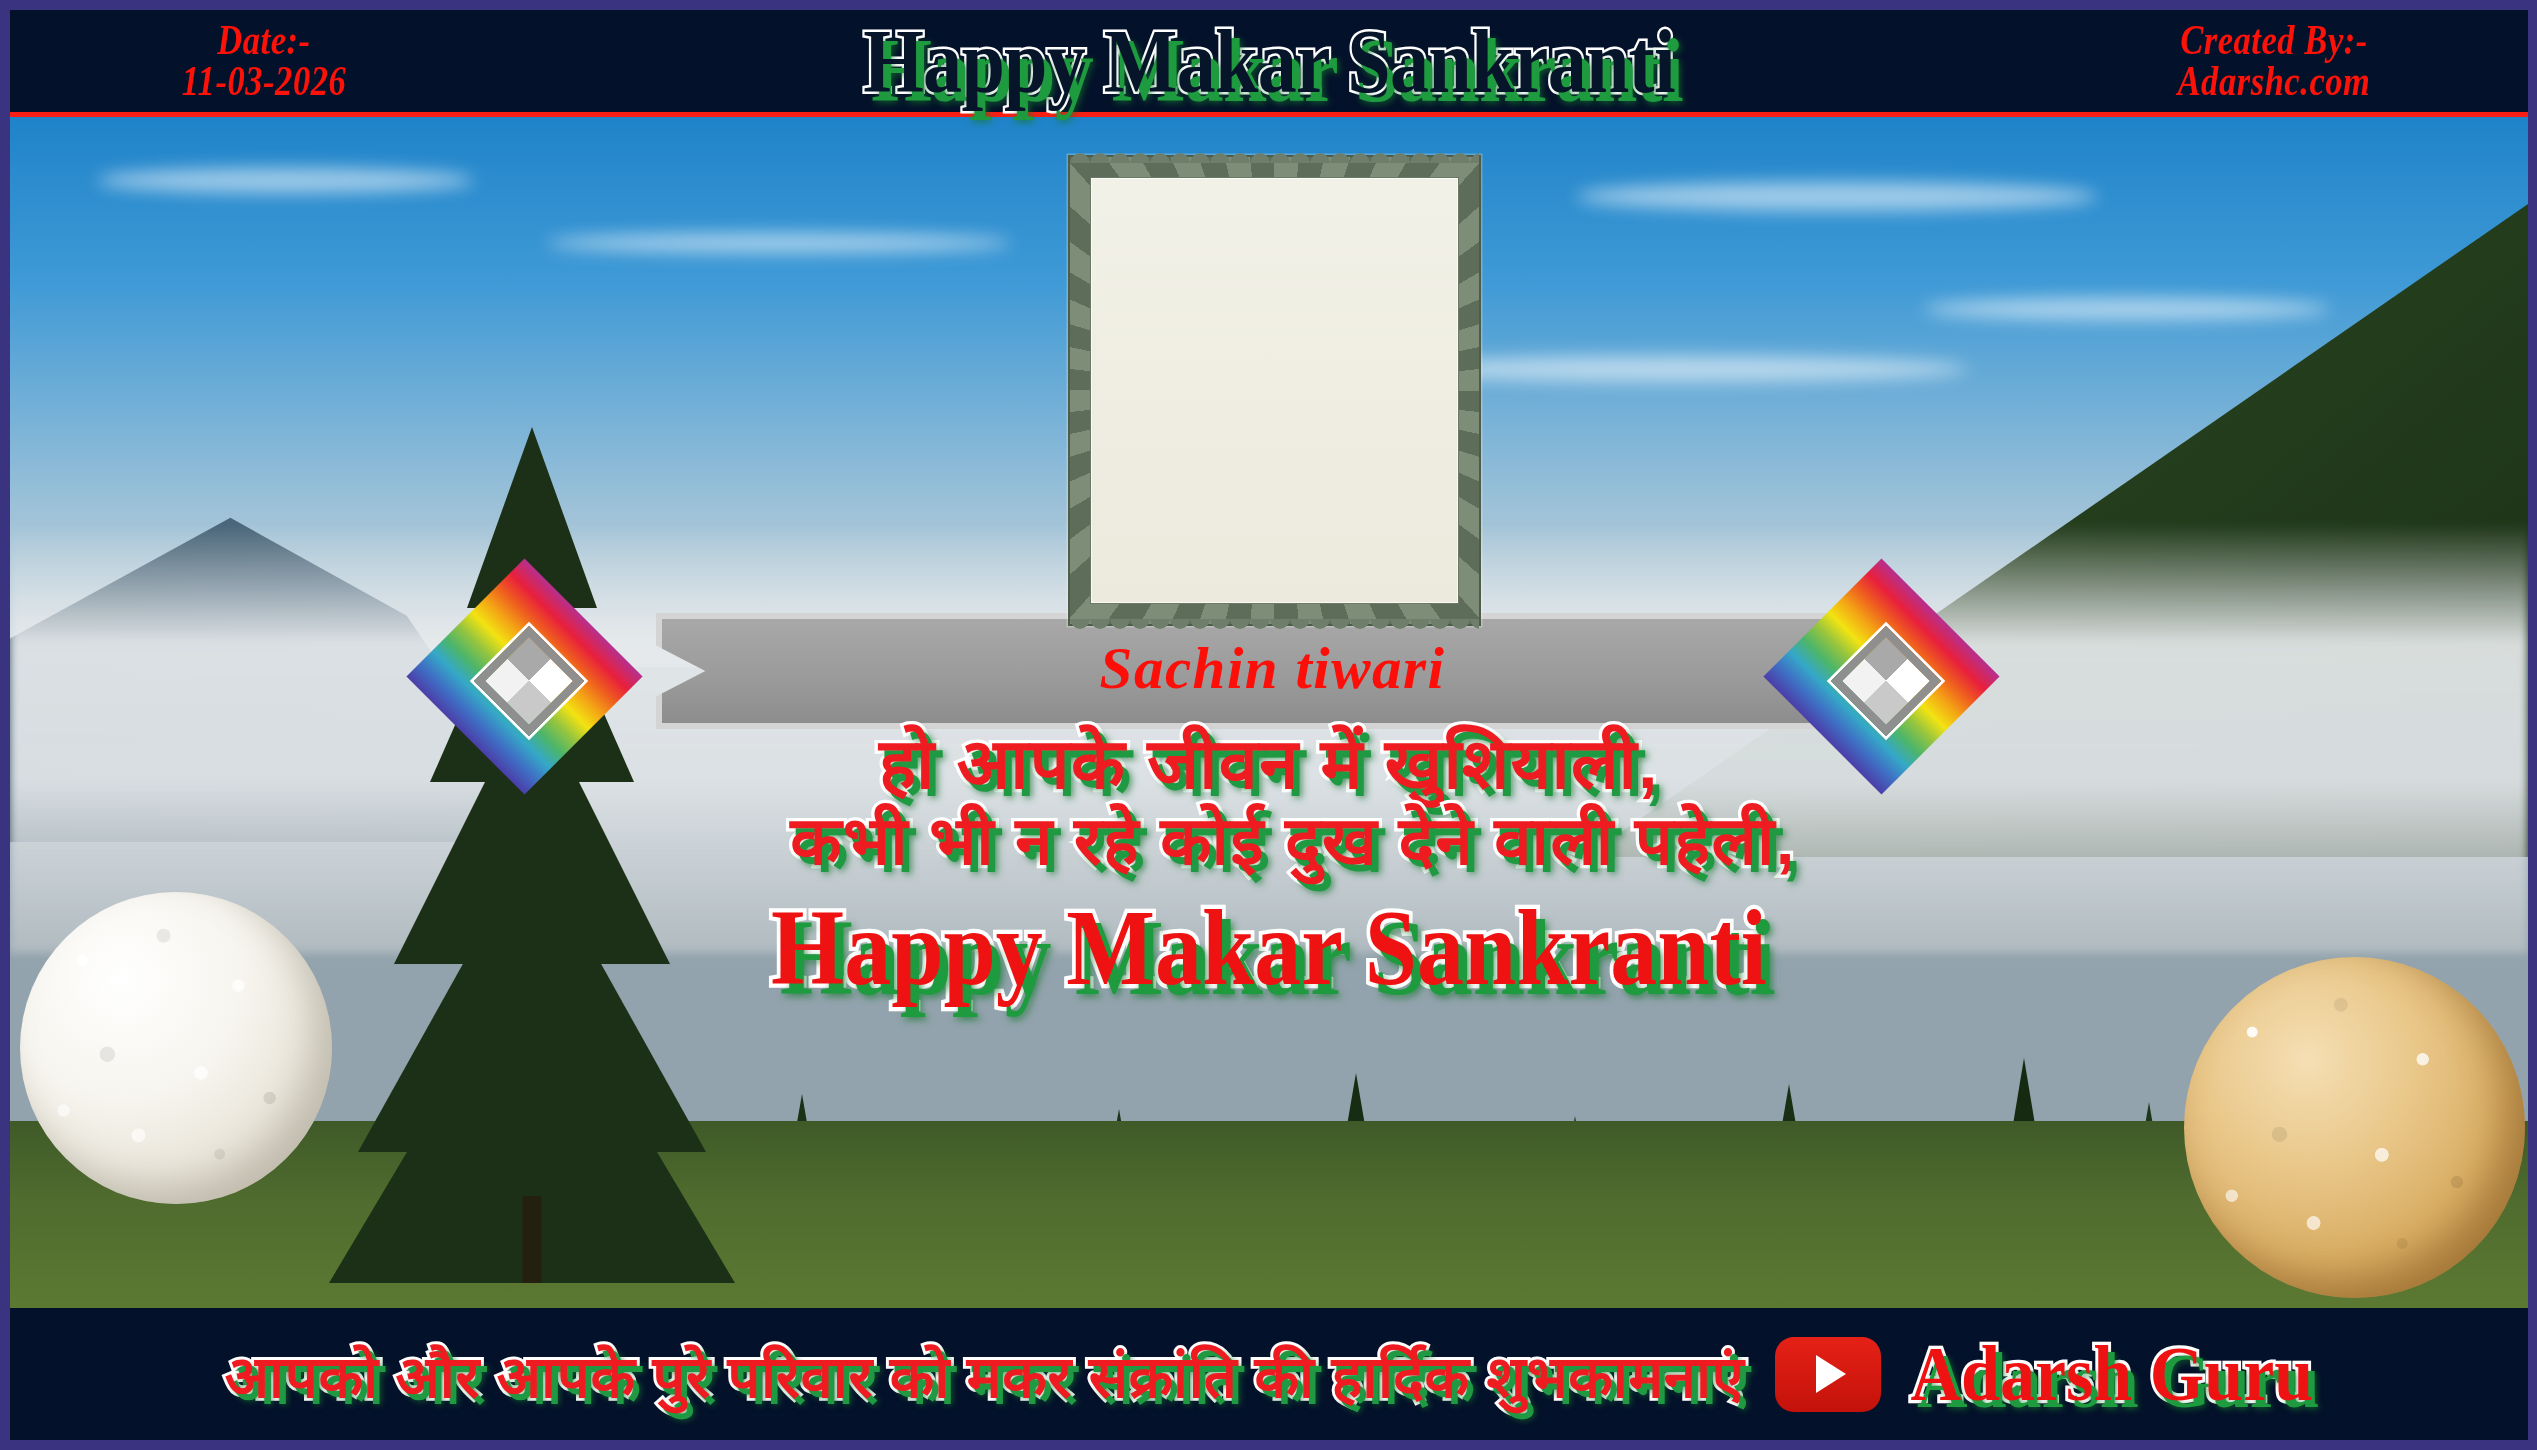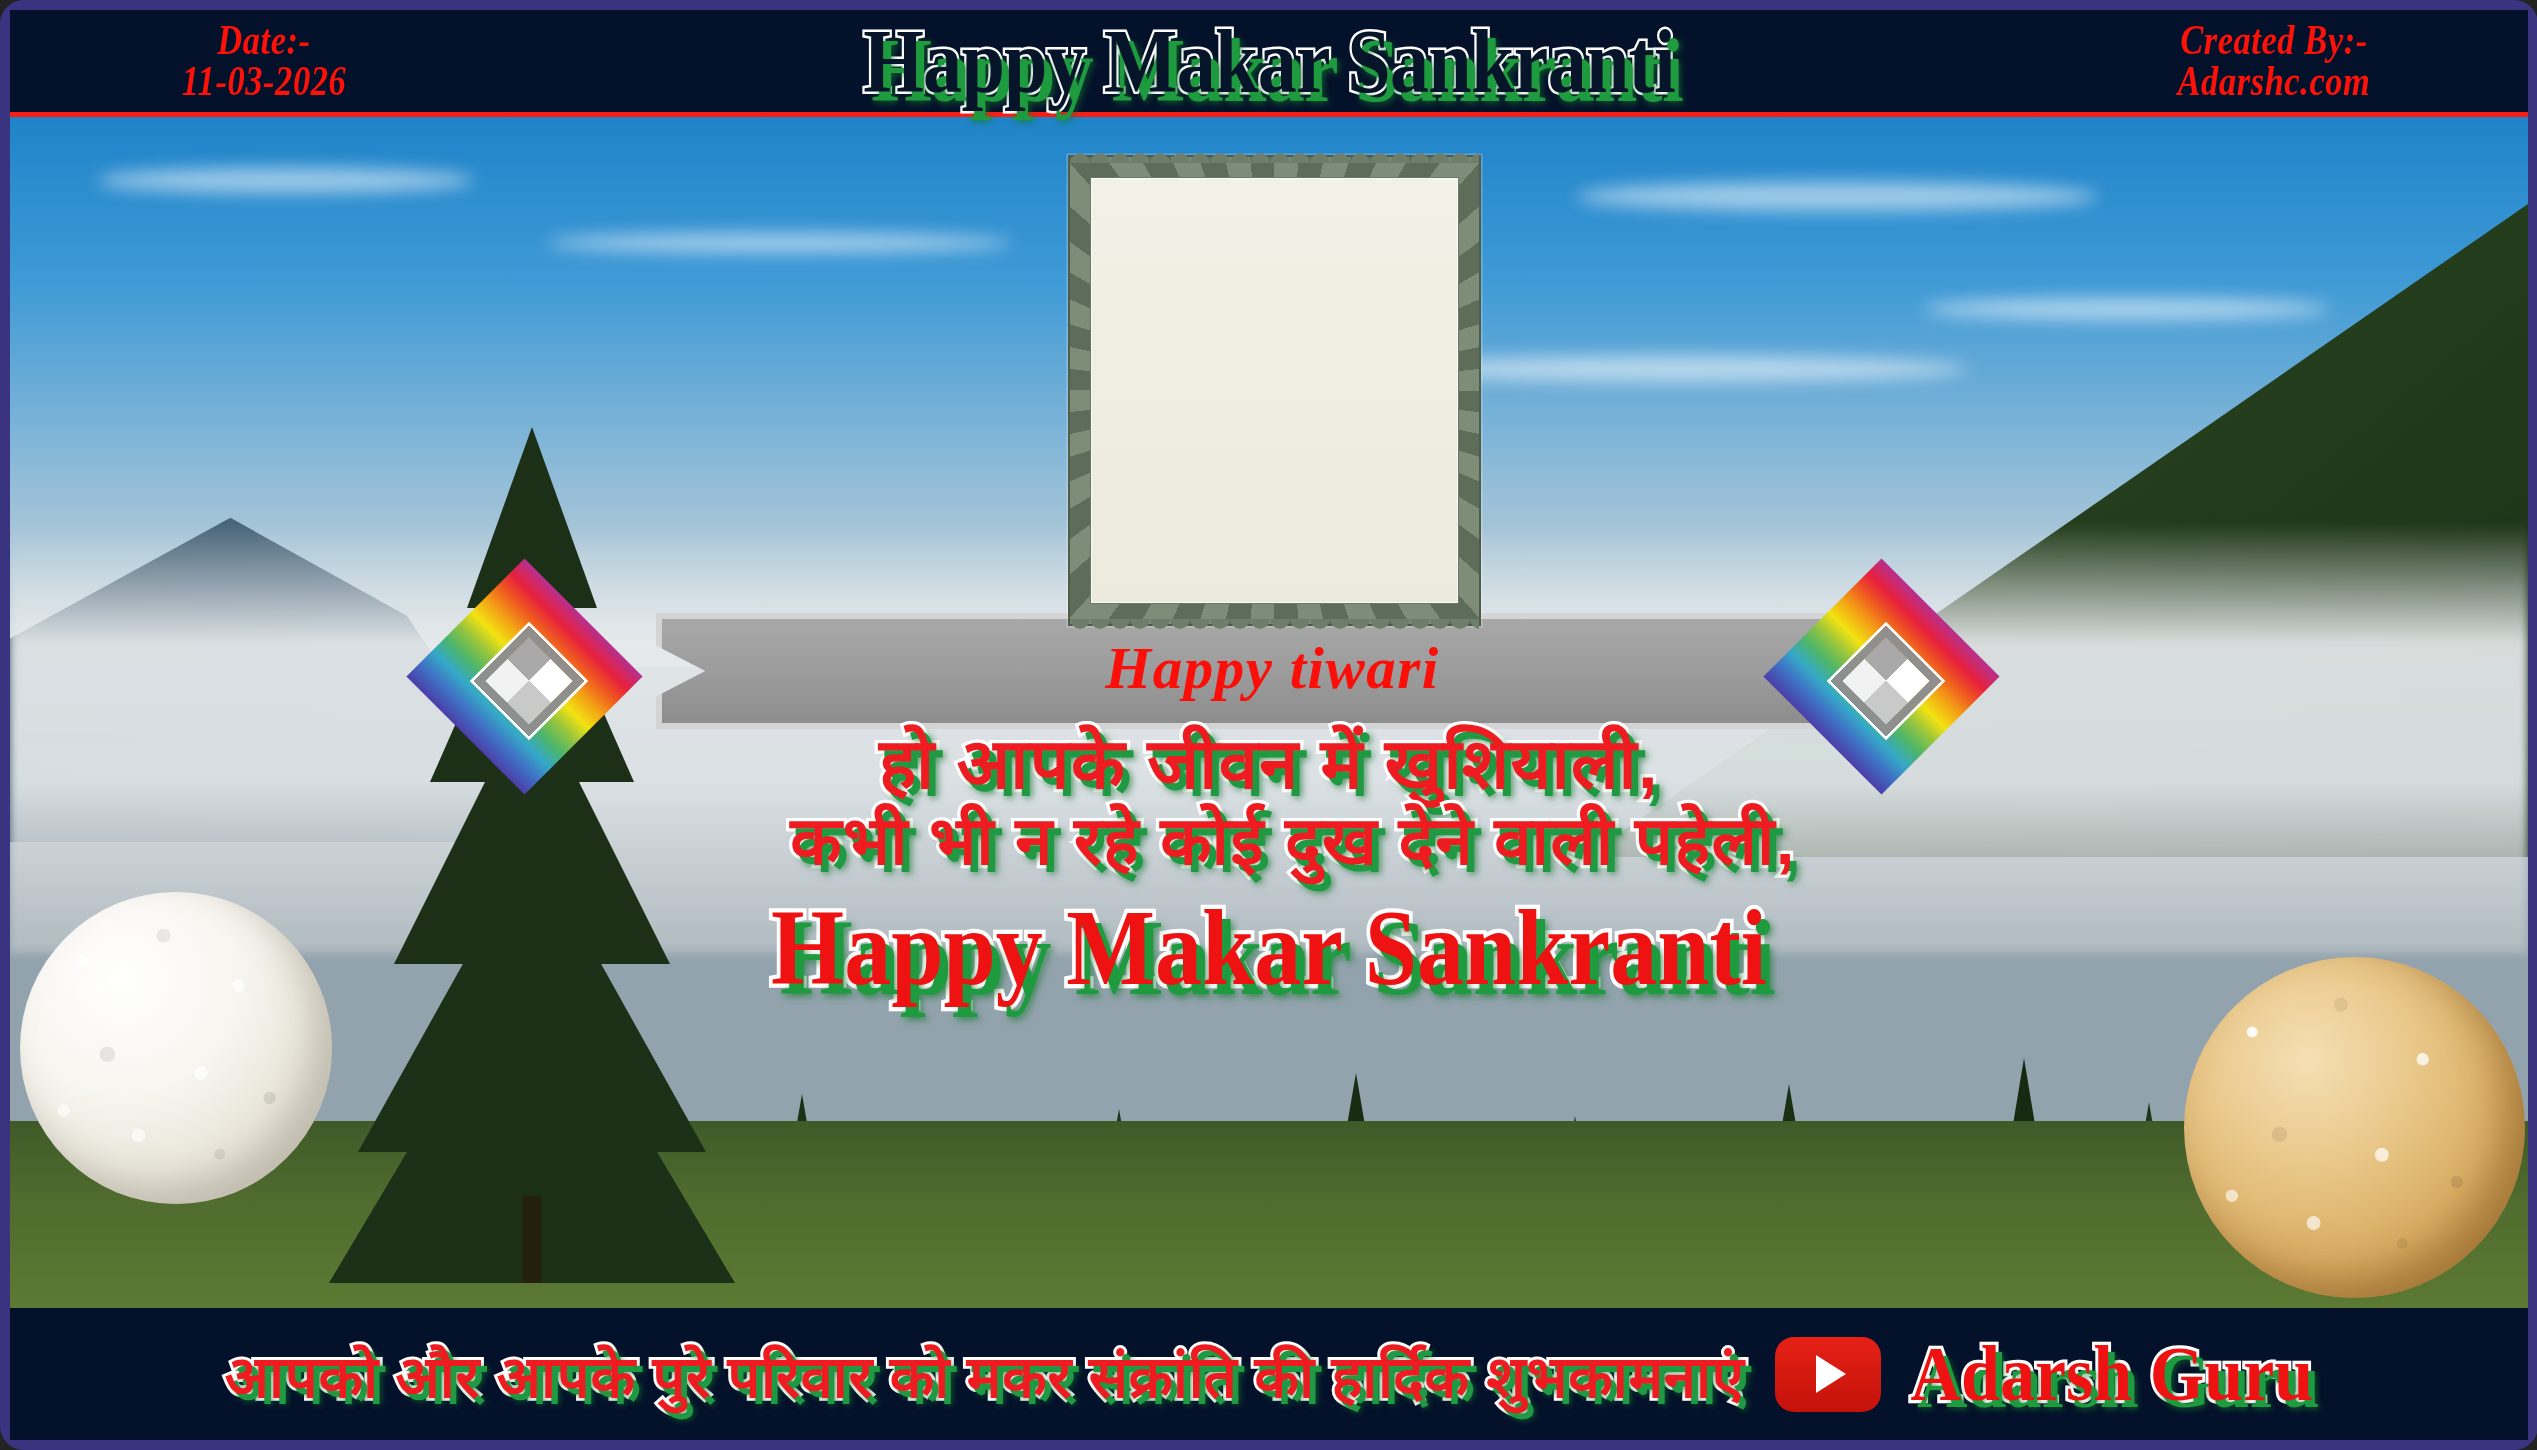--- a/index.html
+++ b/index.html
@@ -5,21 +5,20 @@
 <style>
   * { margin:0; padding:0; box-sizing:border-box; }
   html,body{ background:#222; }
   body{ font-family:"Liberation Sans", sans-serif; }
 
   .card{
     position:relative;
     width:2538px; height:1450px;
     background:#3a3480;
     overflow:hidden;
-    border-radius:24px;
   }
 
   
   .header{
     position:absolute;
     left:10px; top:10px; right:10px;
     height:107px;
     background:#04112a;
     border-bottom:5px solid #f81e14;
     display:flex; align-items:center; justify-content:space-between;
@@ -385,21 +384,21 @@
   <div class="sweet sweet-laddu"></div>
 
   <div class="photo-frame">
     <div class="photo-inner"></div>
   </div>
 
   <div class="kite kite-l"></div>
   <div class="kite kite-r"></div>
 
   <div class="name-banner">
-    <div class="name-text">Happy tiwari</div>
+    <div class="name-text">Sachin tiwari</div>
   </div>
 
   <div class="gem gem-l"></div>
   <div class="gem gem-r"></div>
 
   <div class="verse">
     <div class="verse-line l1">हो आपके जीवन में खुशियाली,</div>
     <div class="verse-line l2">कभी भी न रहे कोई दुख देने वाली पहेली,</div>
     <div class="sankranti-big">Happy Makar Sankranti</div>
   </div>

